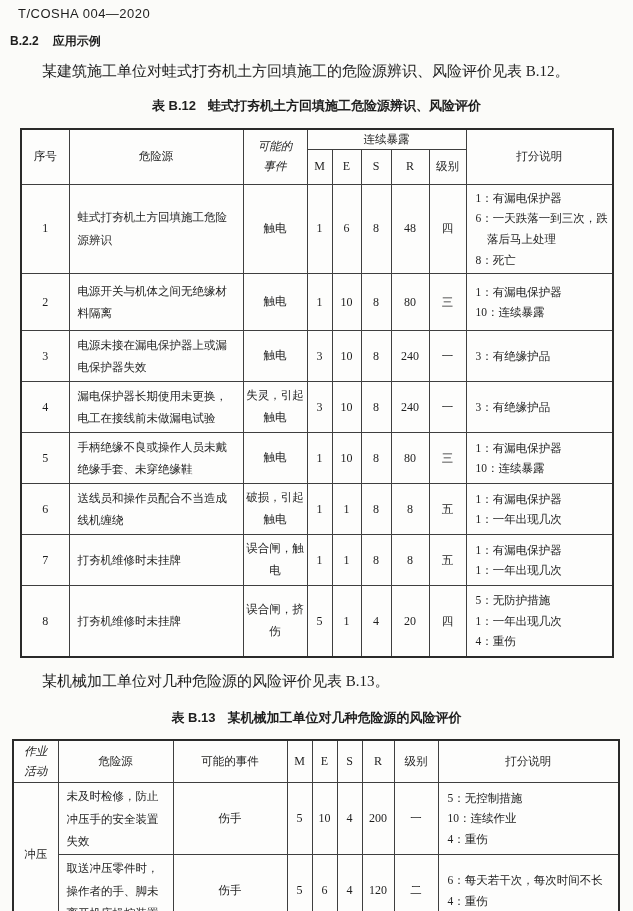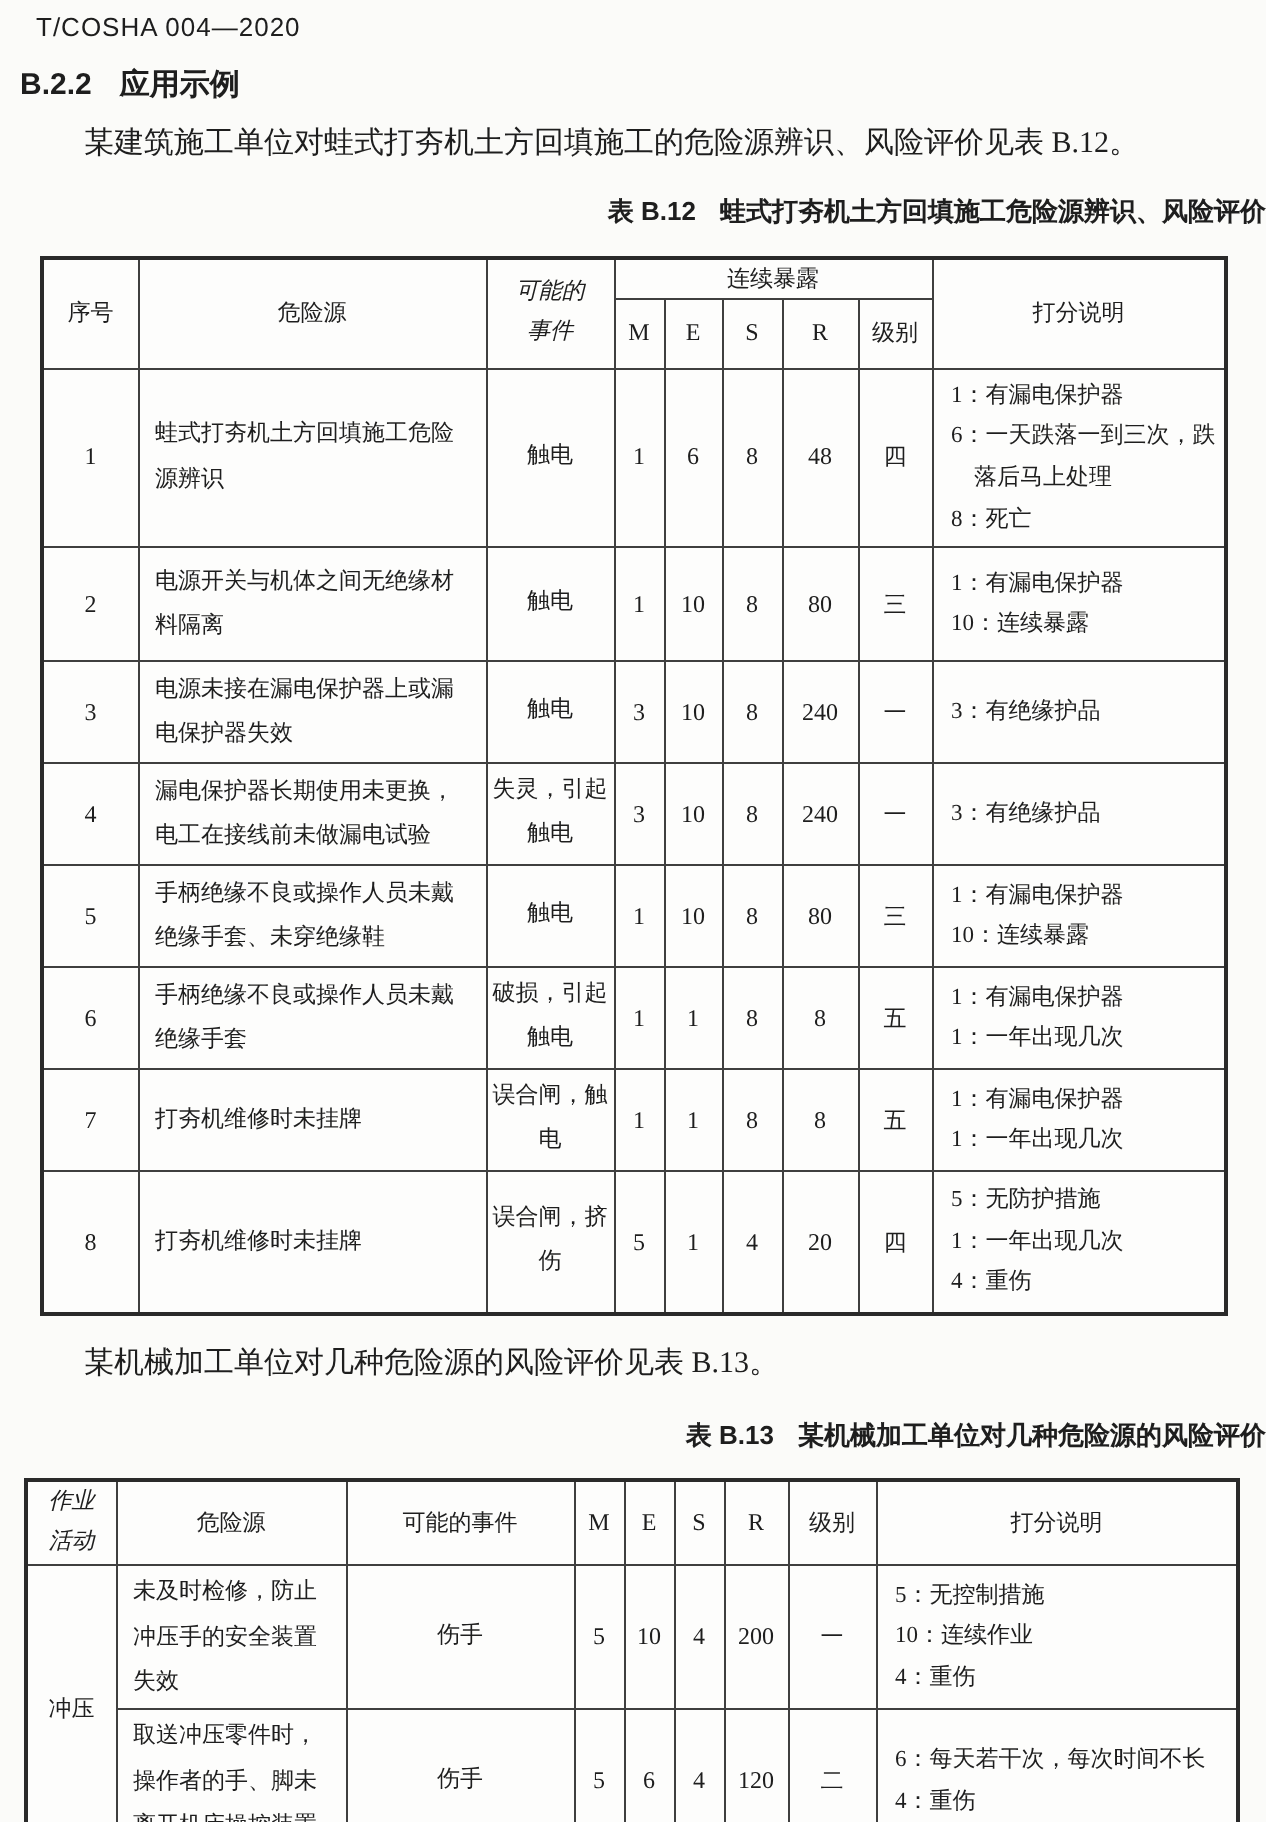--- a/index.html
+++ b/index.html
@@ -2,26 +2,26 @@
 <html><head>
 <meta charset="utf-8">
 <style>
   html,body{margin:0;padding:0;}
   body{
     width:633px;height:911px;position:relative;overflow:hidden;
     background:#fbfbf9;color:#1e1e1e;
     font-family:"Liberation Serif",serif;
   }
   .doc-code{position:absolute;left:18px;top:6px;font-size:13px;letter-spacing:.5px;font-family:"Liberation Sans",sans-serif;}
-  .section-heading{position:absolute;left:10px;top:33px;font-size:15px;font-weight:700;font-family:"Liberation Sans",sans-serif;}
+  .section-heading{position:absolute;left:10px;top:33px;font-size:12px;font-weight:700;font-family:"Liberation Sans",sans-serif;}
   .section-heading .sec-no{margin-right:14px;}
   .para{position:absolute;left:42px;font-size:15px;}
   .para1{top:62px;}
   .para2{top:672px;}
-  .tbl-caption{position:absolute;left:0;width:633px;text-align:right;font-size:13px;font-weight:700;font-family:"Liberation Sans",sans-serif;}
+  .tbl-caption{position:absolute;left:0;width:633px;text-align:center;font-size:13px;font-weight:700;font-family:"Liberation Sans",sans-serif;}
   .caption1{top:97px;}
   .caption2{top:709px;}
   .tbl-caption .cap-label{margin-right:12px;}
 
   table{border-collapse:collapse;table-layout:fixed;position:absolute;
         font-size:11.5px;background:#fdfdfc;}
   .tbl1{left:20px;top:128px;width:592px;}
   .tbl2{left:12px;top:739px;width:606px;}
   td{border:1px solid #3f3f3f;vertical-align:middle;overflow:hidden;}
   table{border:2px solid #2a2a2a;}
@@ -158,21 +158,21 @@
     <td class="c num">80</td>
     <td class="c">三</td>
     <td class="notes">
       <div class="note-line">1：有漏电保护器</div>
       <div class="note-line">10：连续暴露</div>
     </td>
   </tr>
 
   <tr class="r6">
     <td class="c num">6</td>
-    <td class="hazard">手柄绝缘不良或操作人员未戴绝缘手套</td>
+    <td class="hazard">送线员和操作员配合不当造成线机缠绕</td>
     <td class="c event">破损，引起
 触电</td>
     <td class="c num">1</td>
     <td class="c num">1</td>
     <td class="c num">8</td>
     <td class="c num">8</td>
     <td class="c">五</td>
     <td class="notes">
       <div class="note-line">1：有漏电保护器</div>
       <div class="note-line">1：一年出现几次</div>

